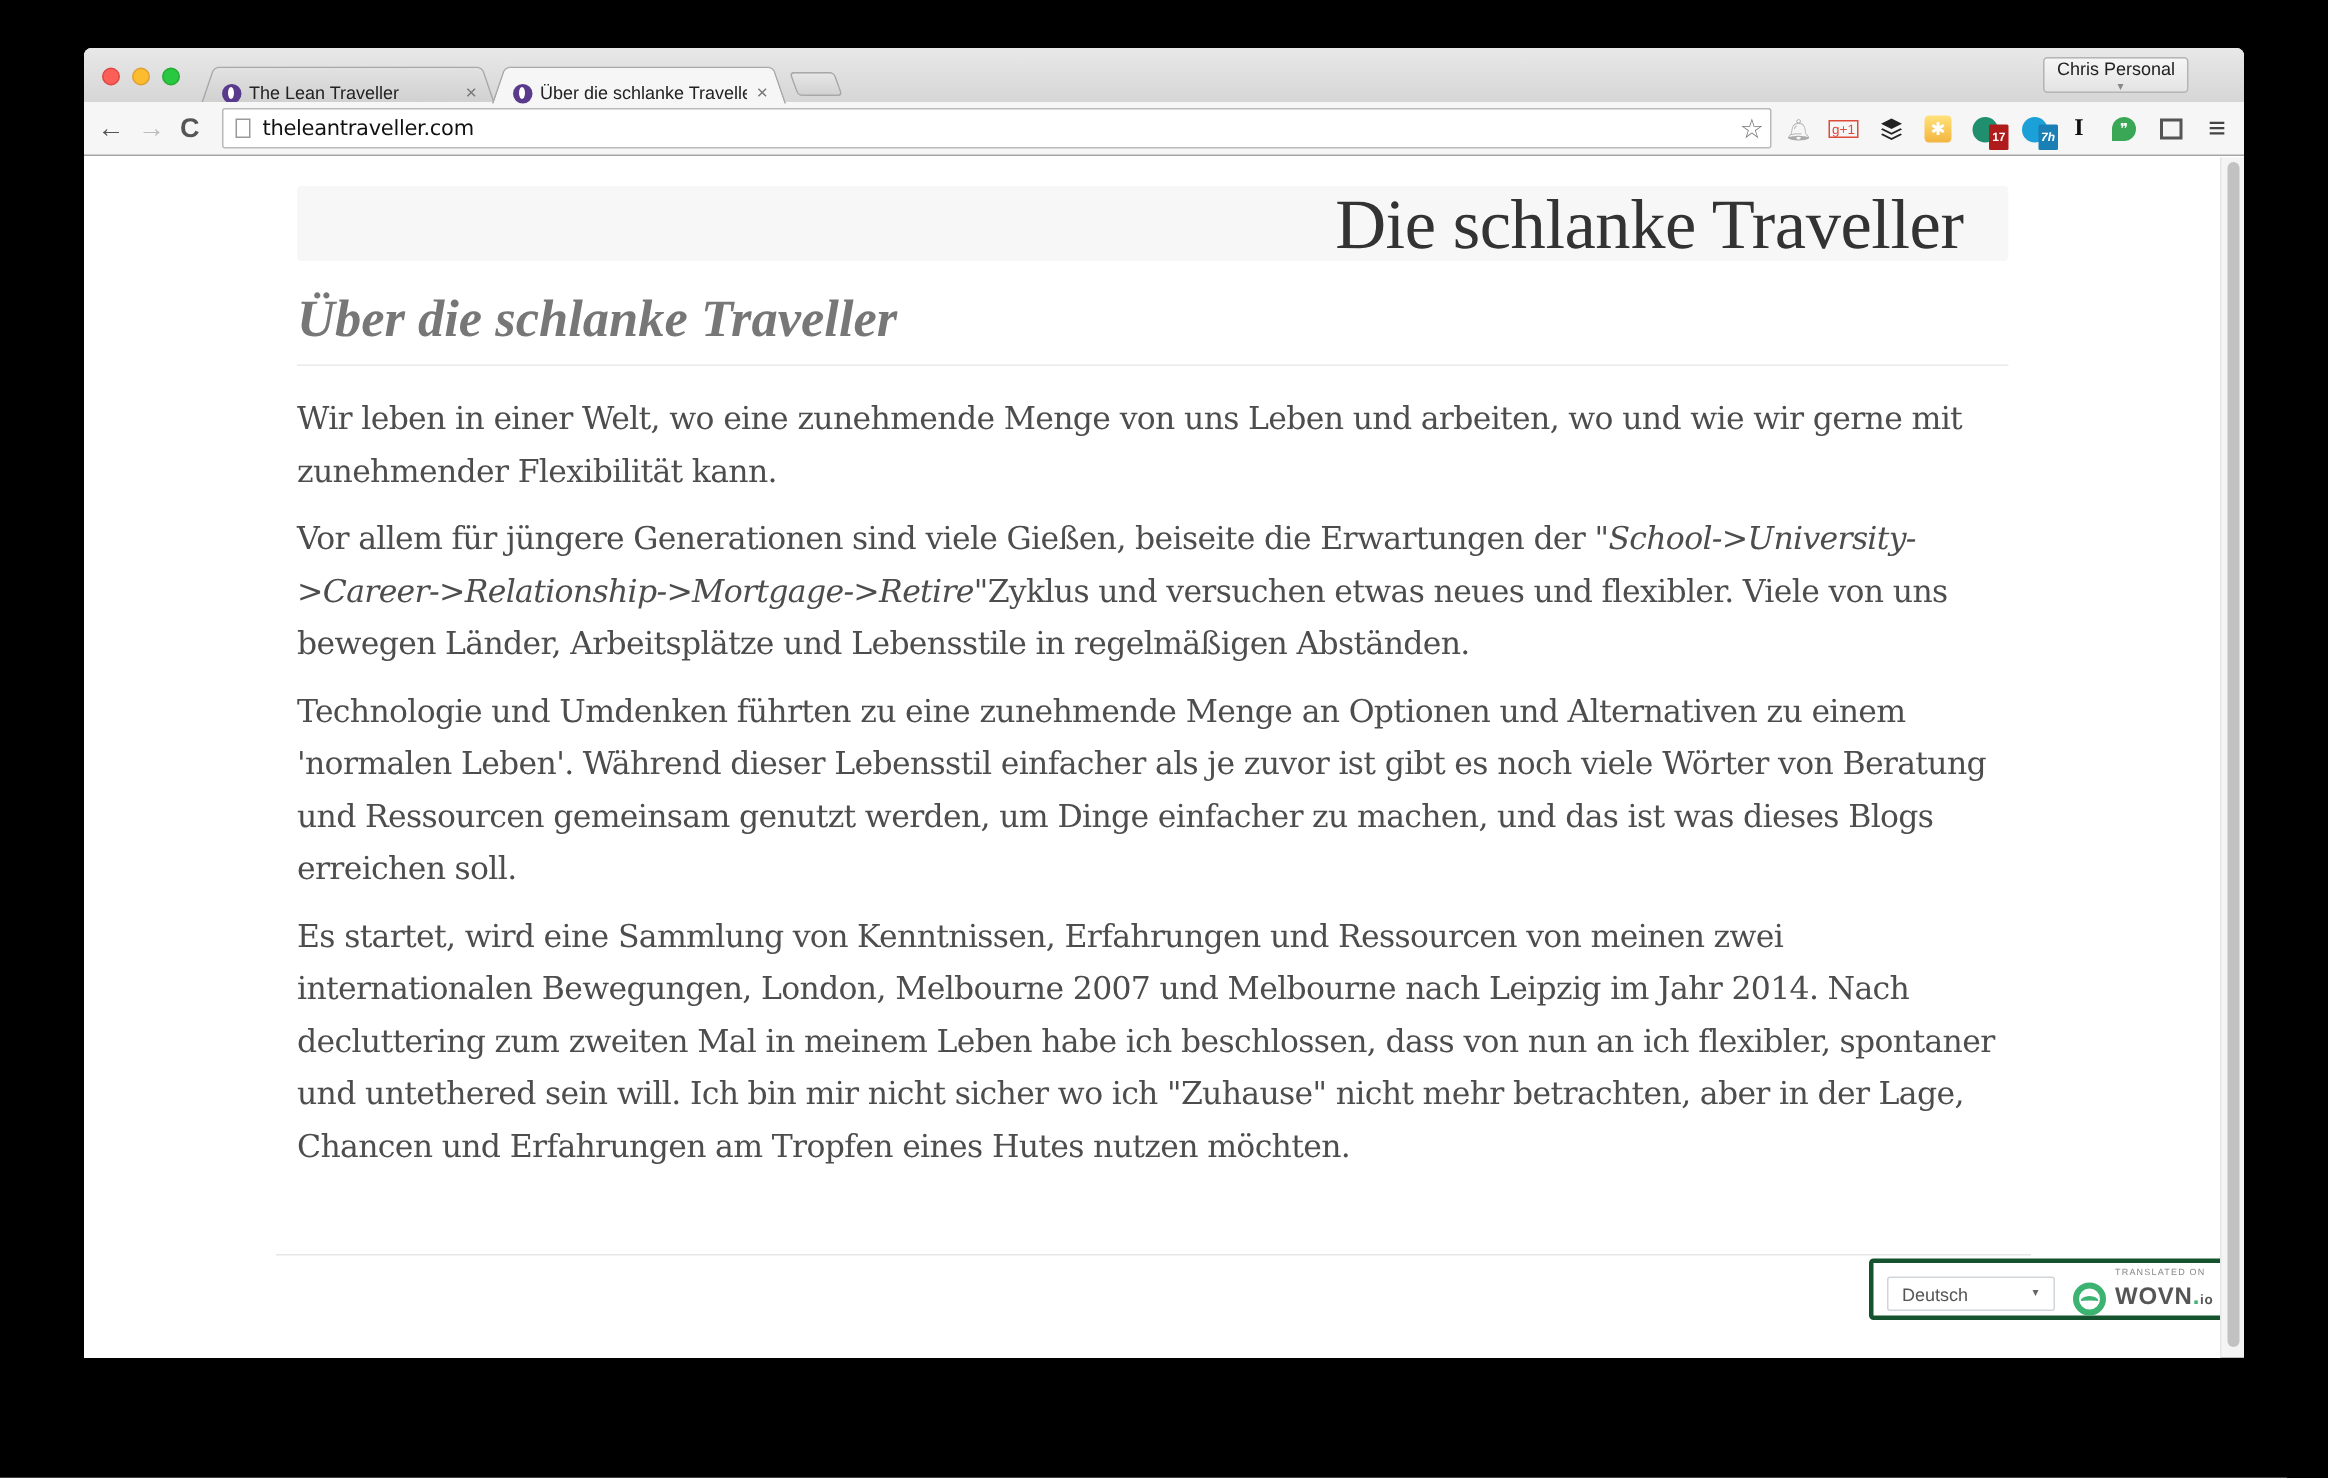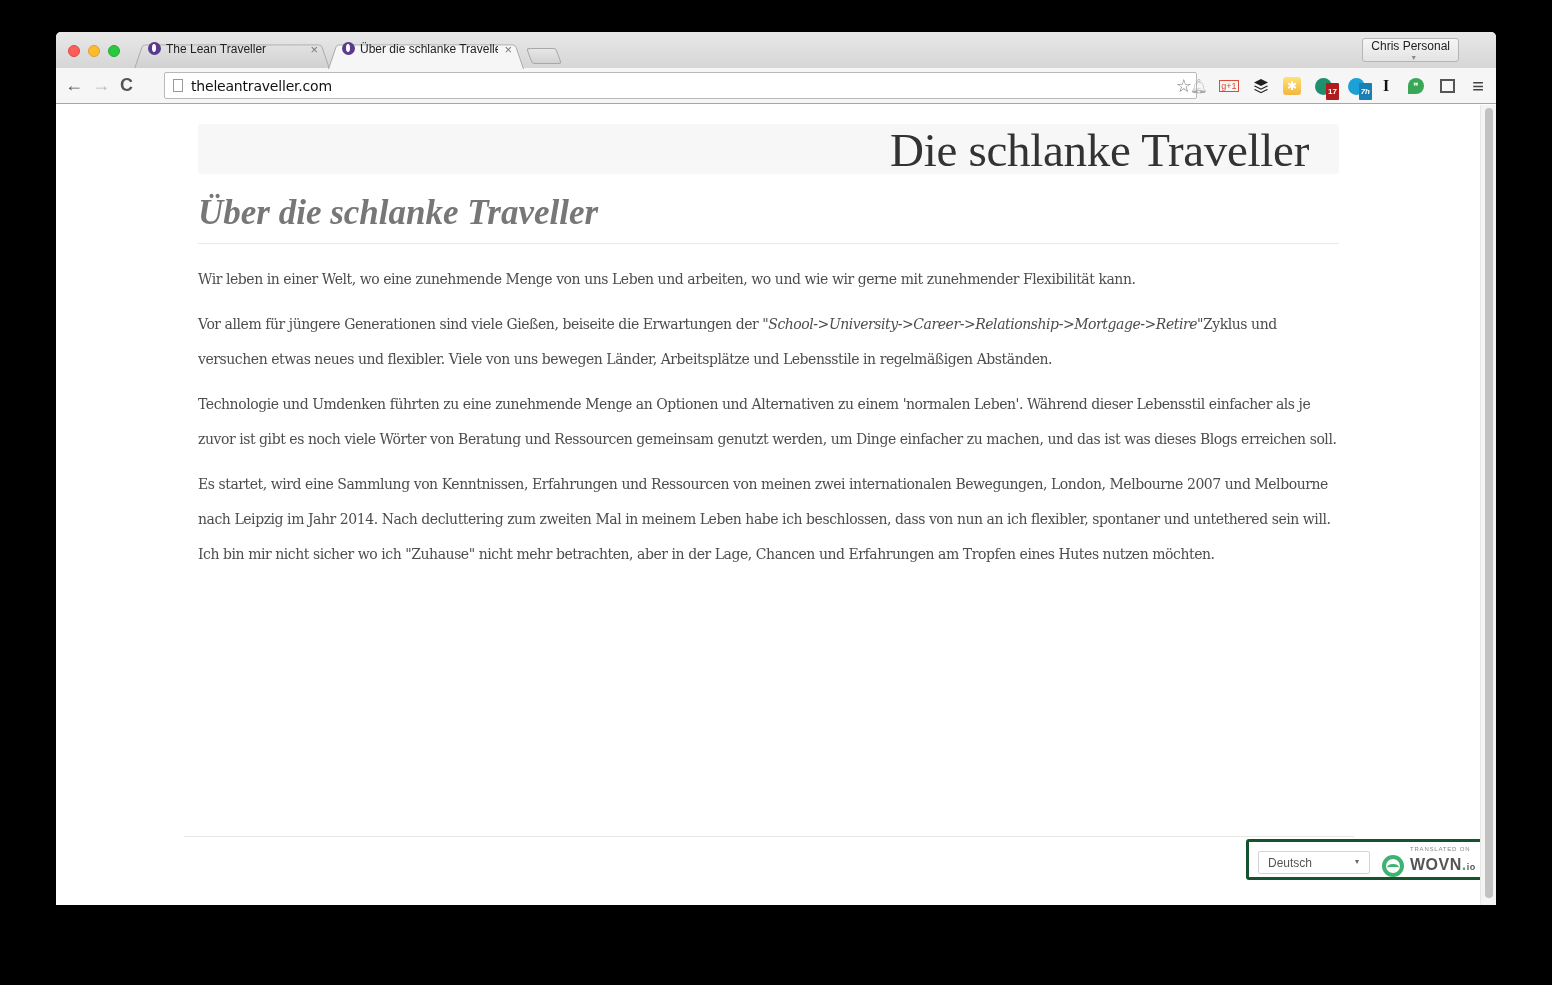--- a/index.html
+++ b/index.html
@@ -16,21 +16,21 @@
     background: linear-gradient(#e8e8e8, #d6d6d6);
   }
   .traffic { position: absolute; top: 13px; width: 12px; height: 12px; border-radius: 50%; }
   .traffic.red { left: 12px; background: #fc5f57; border: 1px solid #df4744; }
   .traffic.yellow { left: 32px; background: #fdbc2e; border: 1px solid #de9f34; }
   .traffic.green { left: 52px; background: #28c840; border: 1px solid #27aa35; }
 
   .tab {
     position: absolute; top: 10px; height: 27px; width: 196px;
     font-size: 12px; color: #222;
-    display: flex; align-items: flex-start; padding: 0 12px 0 14px;
+    display: flex; align-items: flex-end; padding: 0 12px 0 14px;
   }
   .tab .shape {
     position: absolute; left: 0; top: 0; right: 0; bottom: 0;
     border: 1px solid #a8a8a8; border-bottom: none;
     border-radius: 4px 4px 0 0;
     transform: perspective(40px) rotateX(8deg);
     transform-origin: bottom;
   }
   .tab.inactive .shape { background: linear-gradient(#e2e2e2, #d0d0d0); }
   .tab.active .shape { background: #f6f6f6; }
@@ -56,21 +56,21 @@
     position: absolute; left: 0; top: 36px; width: 1440px; height: 36px;
     background: #f6f6f6; border-bottom: 1px solid #a6a6a6;
   }
   .navbtn { position: absolute; top: 8px; font-size: 18px; line-height: 18px; color: #555; font-weight: bold; }
   .navbtn.back { left: 9px; }
   .navbtn.fwd { left: 36px; color: #bbb; }
   .navbtn.reload { left: 64px; }
   .omnibox {
     position: absolute; left: 92px; top: 4px; width: 1033px; height: 27px;
     background: #fff; border: 1px solid #b9b9b9; border-radius: 2px;
-    display: flex; align-items: center; padding-left: 8px; margin-left: 16px;
+    display: flex; align-items: center; padding-left: 8px;
   }
   .omnibox .page-icon {
     width: 10px; height: 13px; border: 1px solid #999; margin-right: 8px; position: relative; background: #fff;
   }
   .omnibox .url { font-size: 14px; color: #111; font-family: "DejaVu Sans", sans-serif; letter-spacing: -0.2px; }
   .omnibox .star { position: absolute; right: 4px; top: 2px; font-size: 18px; color: #777; }
   .ext { position: absolute; top: 8px; width: 20px; height: 20px; display: flex; align-items: center; justify-content: center; font-size: 13px; }
   .ext .badge { position: absolute; right: -6px; bottom: -4px; font-size: 8px; color: #fff; padding: 4px 2px; font-weight: bold; border-radius: 1px; }
 
   
@@ -86,21 +86,21 @@
     position: absolute; right: 30px; top: -1px;
     font-family: "Liberation Serif", serif; font-size: 47px; color: #333; letter-spacing: -0.3px;
   }
   .post-title {
     position: absolute; left: 142px; top: 88px; width: 1141px; padding-bottom: 10px;
     border-bottom: 1px solid #eaeaea;
     font-family: "Liberation Serif", serif; font-style: italic; font-size: 35px; color: #777;
   }
   .content {
     position: absolute; left: 142px; top: 157px; width: 1145px;
-    font-family: "DejaVu Serif", serif; font-size: 14px; line-height: 35px; color: #4d4d4d;
+    font-family: "DejaVu Serif", serif; font-size: 21px; line-height: 35px; color: #4d4d4d;
     letter-spacing: -0.45px;
   }
   .content p { margin-bottom: 10px; }
   .content em { font-style: italic; }
   .footer-line { position: absolute; left: 128px; top: 731px; width: 1170px; height: 1px; background: #e6e6e6; }
 
   .wovn {
     position: absolute; left: 1190px; top: 734px; width: 237px; height: 41px;
     background: #fff; border: 3px solid #14532d; border-radius: 3px 0 0 3px;
   }

